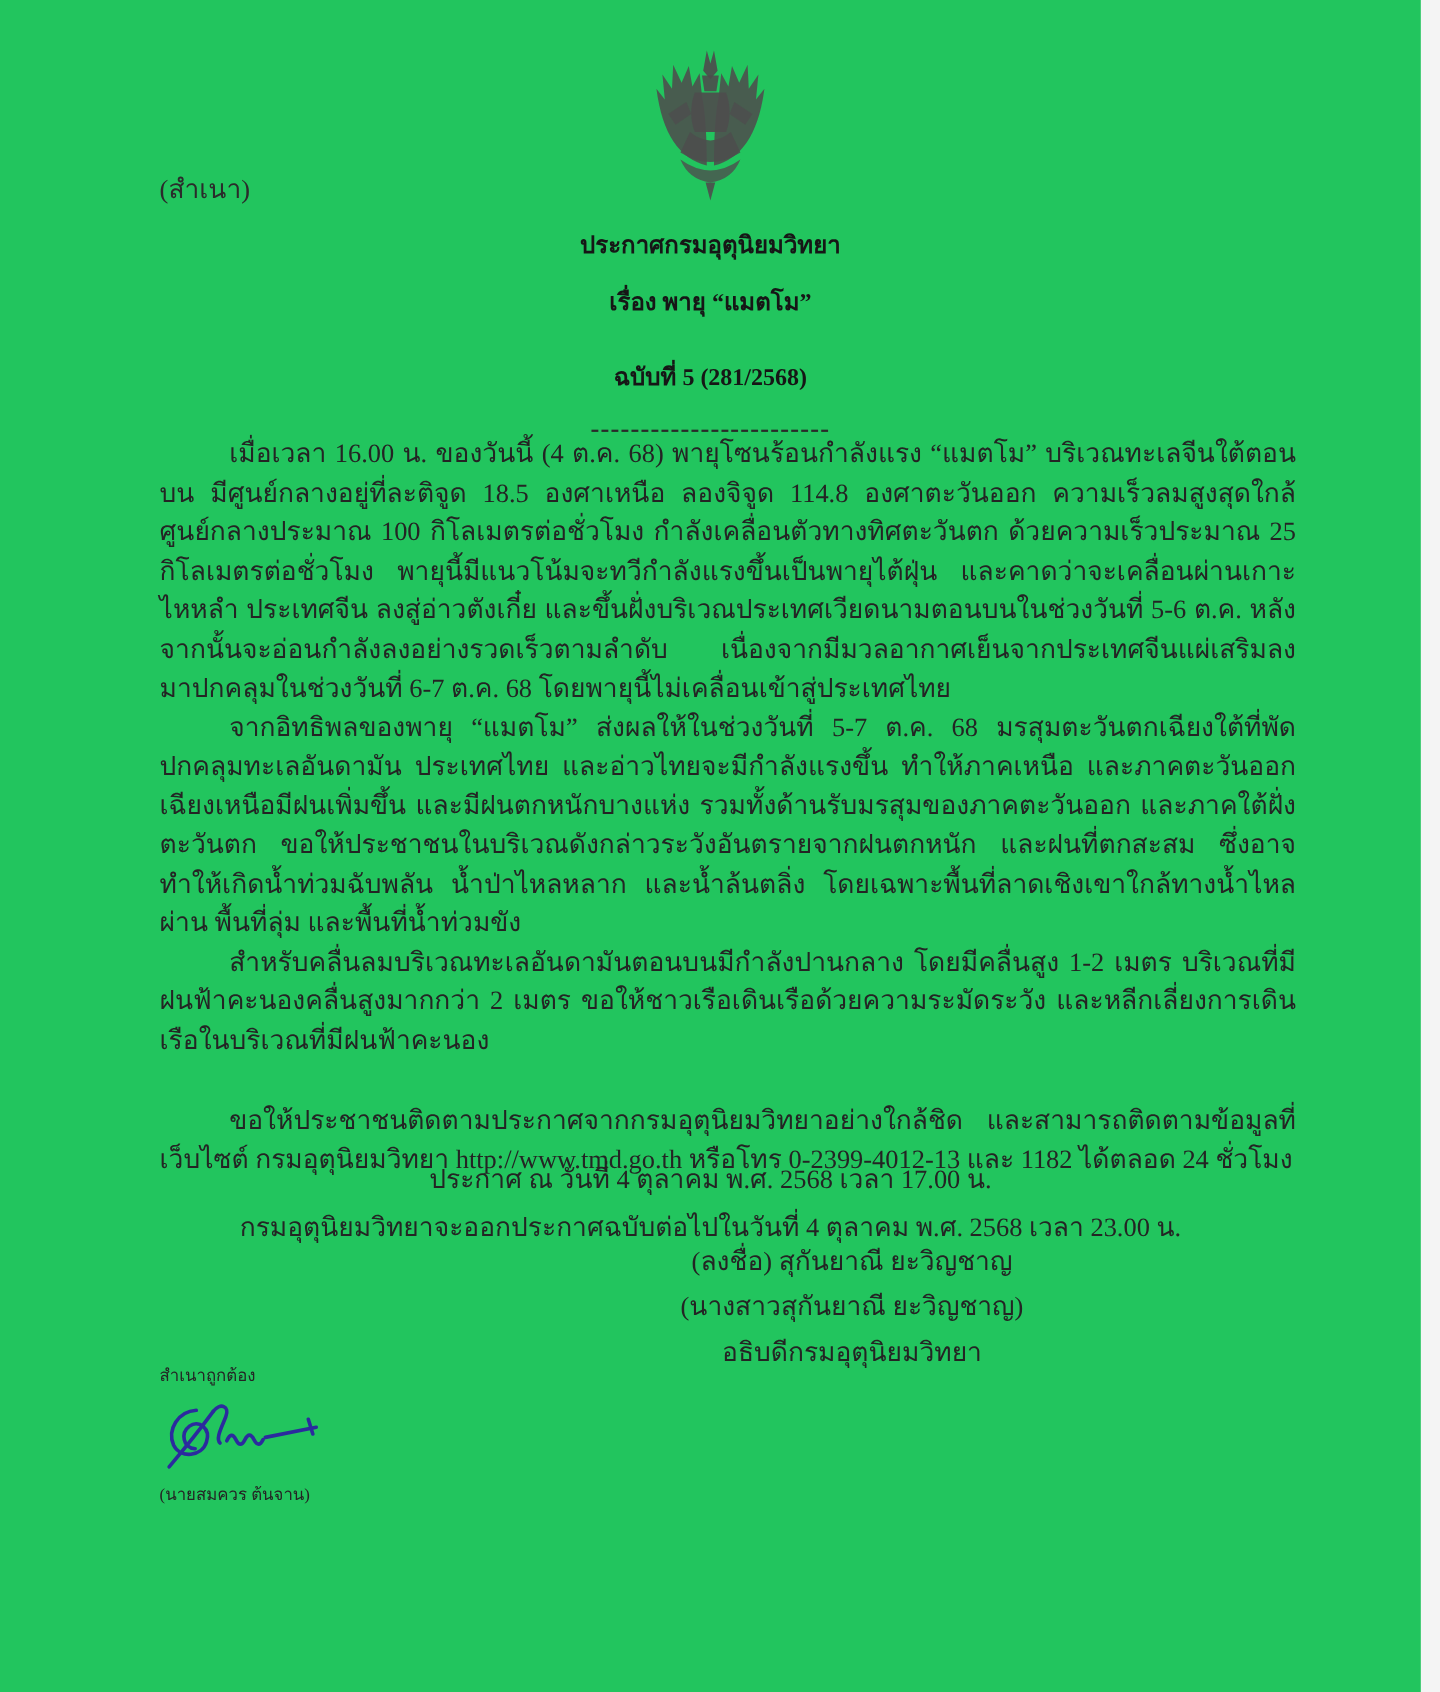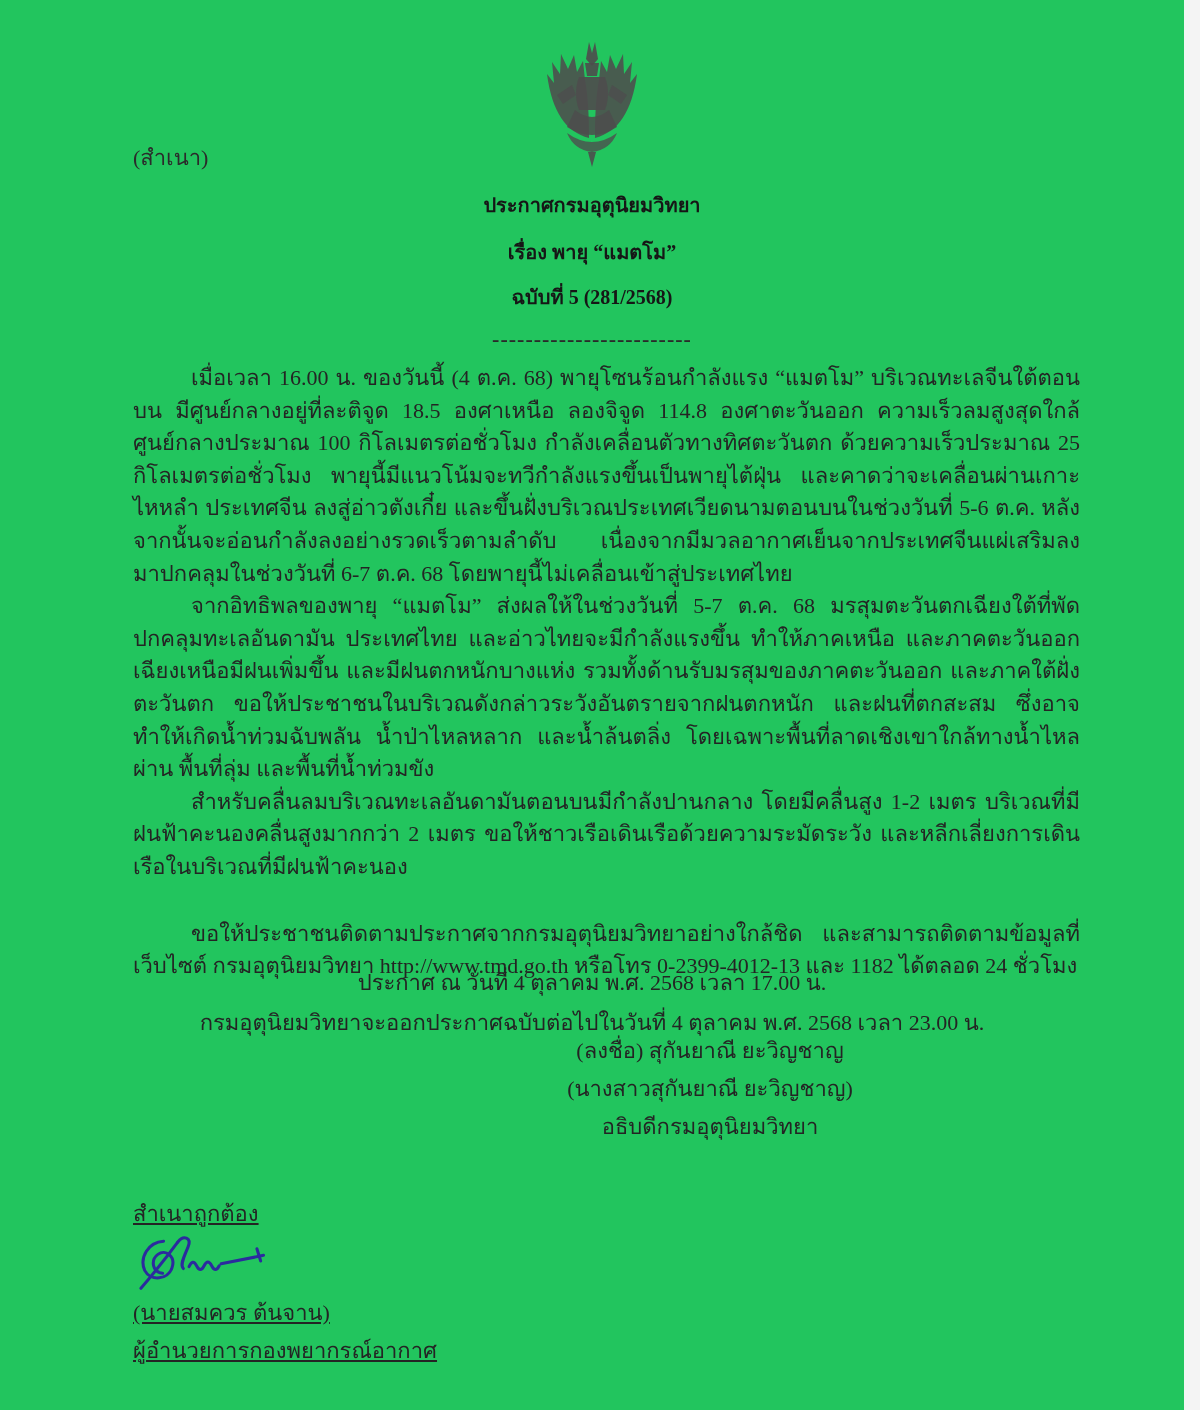--- a/index.html
+++ b/index.html
@@ -32,21 +32,21 @@
     left: 0; right: 0; top: 190px;
     text-align: center;
   }
   .doc-title, .doc-subject, .doc-issue {
     font-size: 20px;
     font-weight: bold;
     color: #161616;
     line-height: 30px;
   }
   .doc-subject { margin-top: 17px; }
-  .doc-issue   { margin-top: 15px; }
+  .doc-issue   { margin-top: 33px; }
   .separator {
     margin-top: 14px;
     font-size: 22px;
     font-weight: bold;
     letter-spacing: 1px;
     color: #2a2a2a;
   }
   .body-text {
     position: absolute;
     left: 133px; top: 362px;
@@ -73,24 +73,23 @@
     position: absolute;
     left: 400px; top: 1032px;
     width: 620px;
     text-align: center;
     font-size: 22px;
     line-height: 38px;
     color: #242424;
   }
   .cert-block {
     position: absolute;
-    left: 133px; top: 1200px;
-    font-size: 22px;
+    left: 133px; top: 1134px;
+    font-size: 14px;
     color: #242424;
-    text-decoration: underline;
   }
   .cert-label { line-height: 28px; }
   .cert-signature { display: block; margin: 0 0 0 2px; }
   .cert-name { margin-top: 4px; line-height: 30px; }
   .cert-position { margin-top: 8px; line-height: 30px; }
 </style>
 </head>
 <body>
 
 <div class="page">
@@ -155,16 +154,15 @@
       <g fill="none" stroke="#2b2b9e" stroke-width="3.2" stroke-linecap="round" stroke-linejoin="round">
         <path d="M30,14 C14,15 4,31 10,45 C16,57 35,55 39,42 C43,30 32,22 24,28 C16,34 18,47 29,48"></path>
         <path d="M6,64 C17,51 31,34 45,15"></path>
         <path d="M45,15 C51,7 60,10 56,20 C52,30 47,39 51,43"></path>
         <path d="M57,41 q4,-9 8,-1 q4,8 8,0 q4,-8 8,0 q4,8 8,0"></path>
         <path d="M91,38 L136,29"></path>
         <path d="M129,22 l4,13"></path>
       </g>
     </svg>
     <div class="cert-name">(นายสมควร ต้นจาน)</div>
-    <div class="cert-position">ผู้อำนวยการกองพยากรณ์อากาศ</div>
   </div>
 
 </div>
 
 </body></html>

